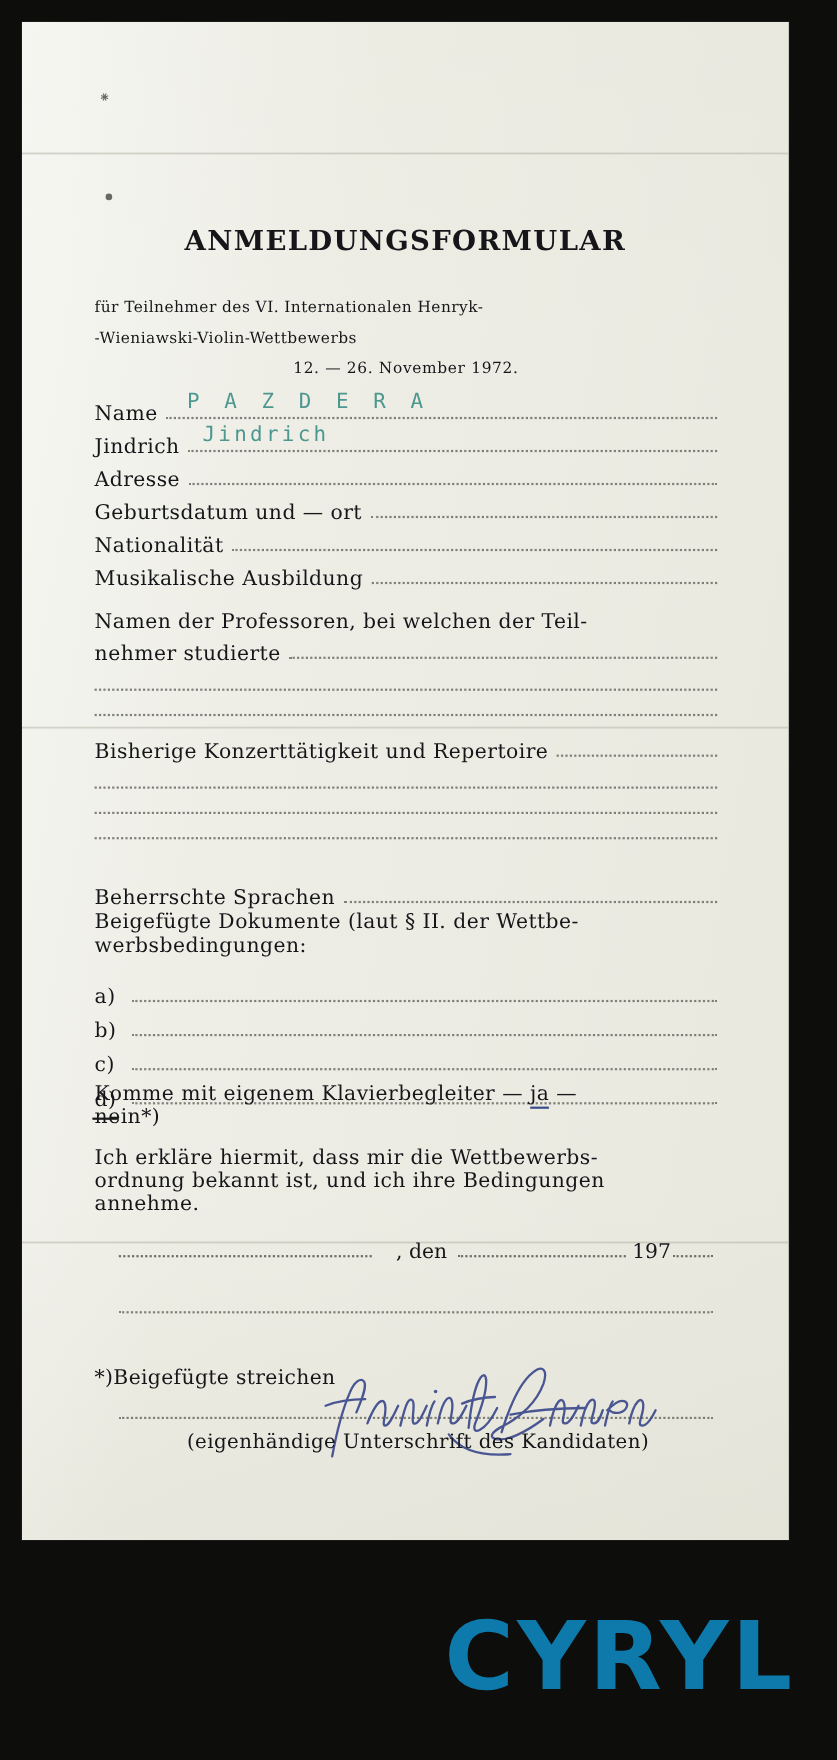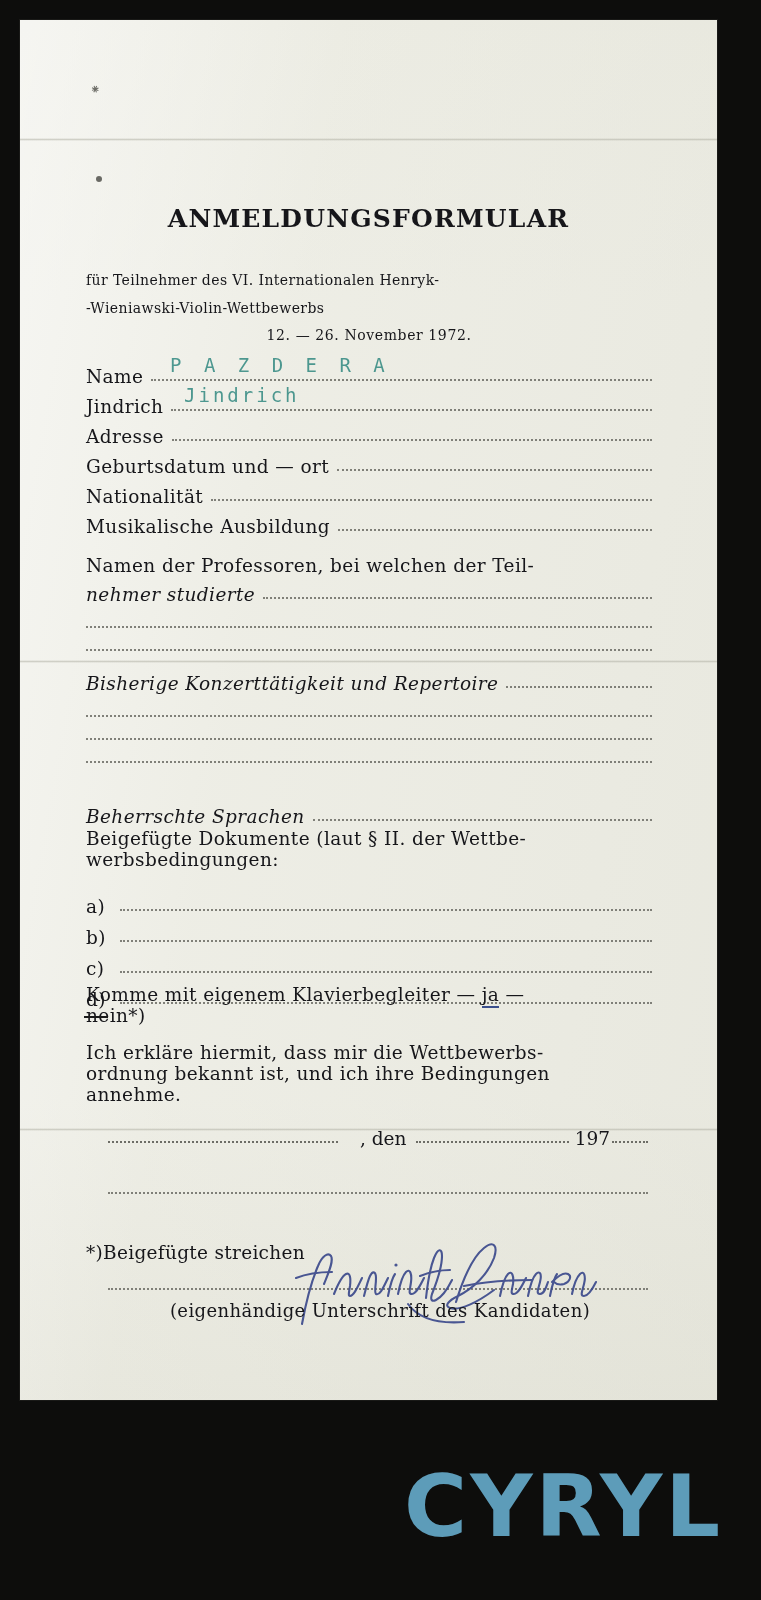--- a/index.html
+++ b/index.html
@@ -138,21 +138,21 @@
   .typed.name  { left: 150px; top: 334px; }
   .typed.vorname { left: 164px; top: 364px; letter-spacing: 3px; }
 
   .block {
     position: absolute;
     left: 66px;
     width: 566px;
     font-size: 18.5px;
     letter-spacing: .4px;
   }
-  .block .line { display: flex; align-items: flex-end; height: 29px; font-style: italic; }
+  .block .line { display: flex; align-items: flex-end; height: 29px; }
   .rule-only { display: block; border-bottom: 2px dotted #6d6d66; height: 0; margin: 21px 0 0 0; opacity: .85; }
 
   .profs { top: 535px; }
   .repertoire { top: 645px; }
   .sprachen { top: 778px; }
   .docs { top: 808px; }
   .items { top: 866px; }
   .items .row { height: 31px; }
   .items .lbl { width: 26px; }
 
@@ -234,21 +234,21 @@
 
   
   .watermark {
     position: absolute;
     right: 38px;
     bottom: 44px;
     font-family: "DejaVu Sans", sans-serif;
     font-weight: bold;
     font-size: 86px;
     letter-spacing: 3px;
-    color: #7dd3fc;
+    color: #0ea5e9;
     opacity: .72;
     user-select: none;
   }
 </style>
 </head>
 <body>
 
 <div id="scan">
 
   <div id="paper">

